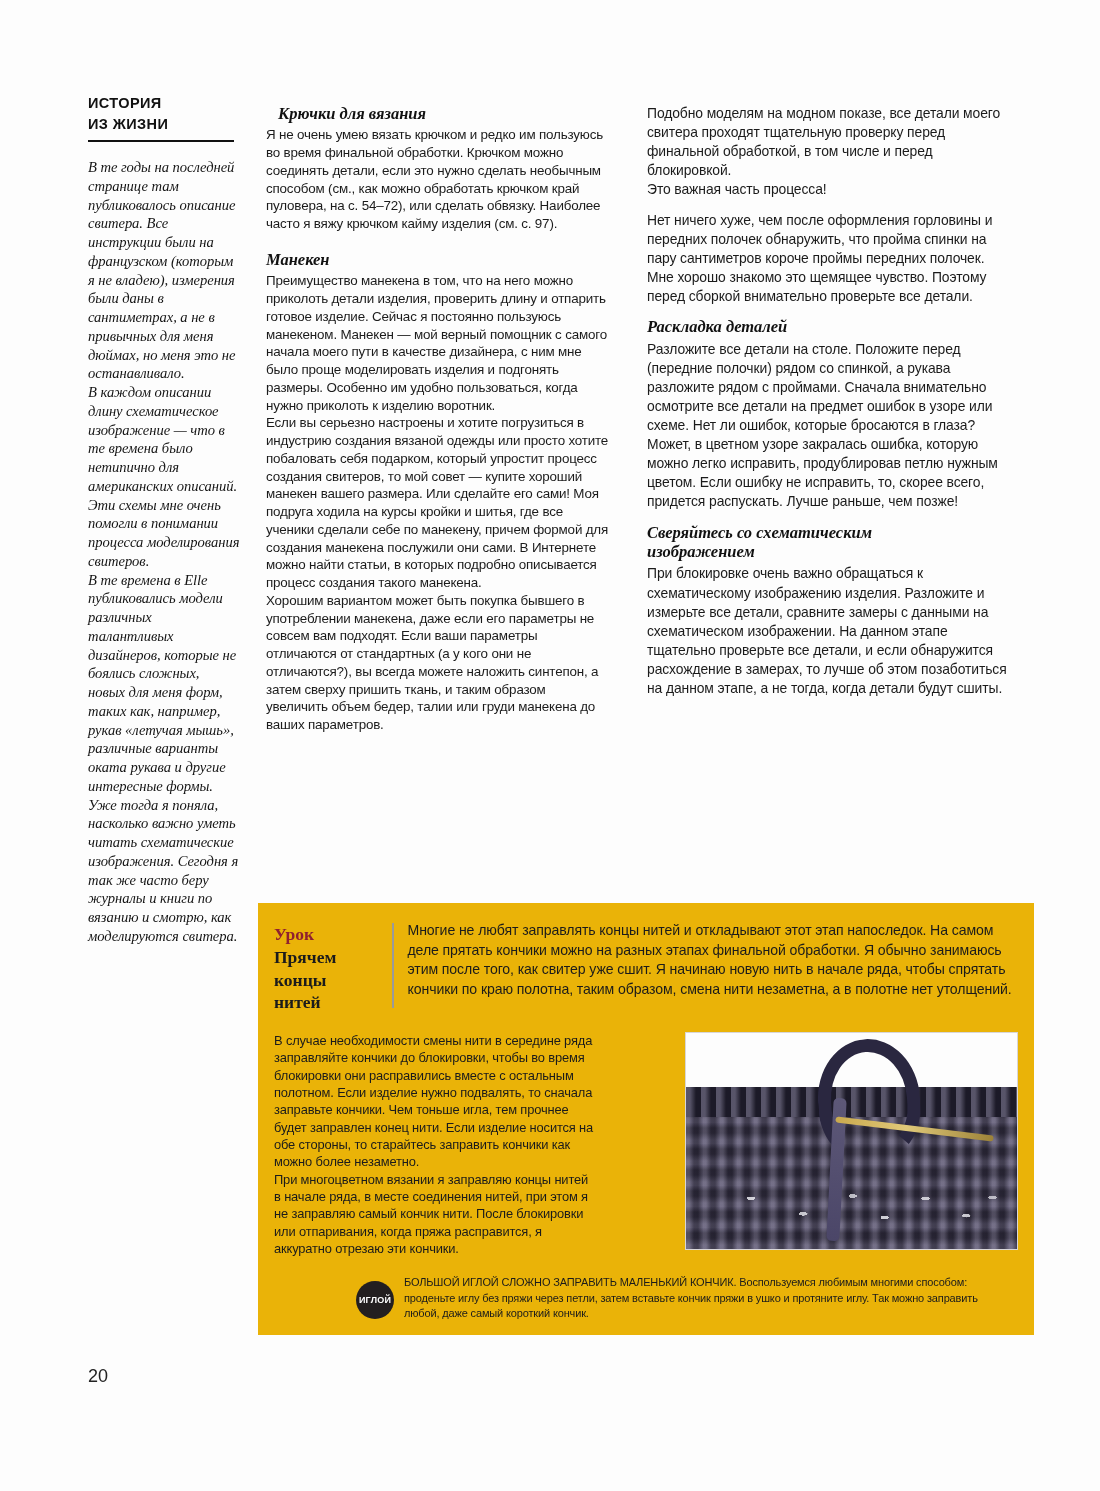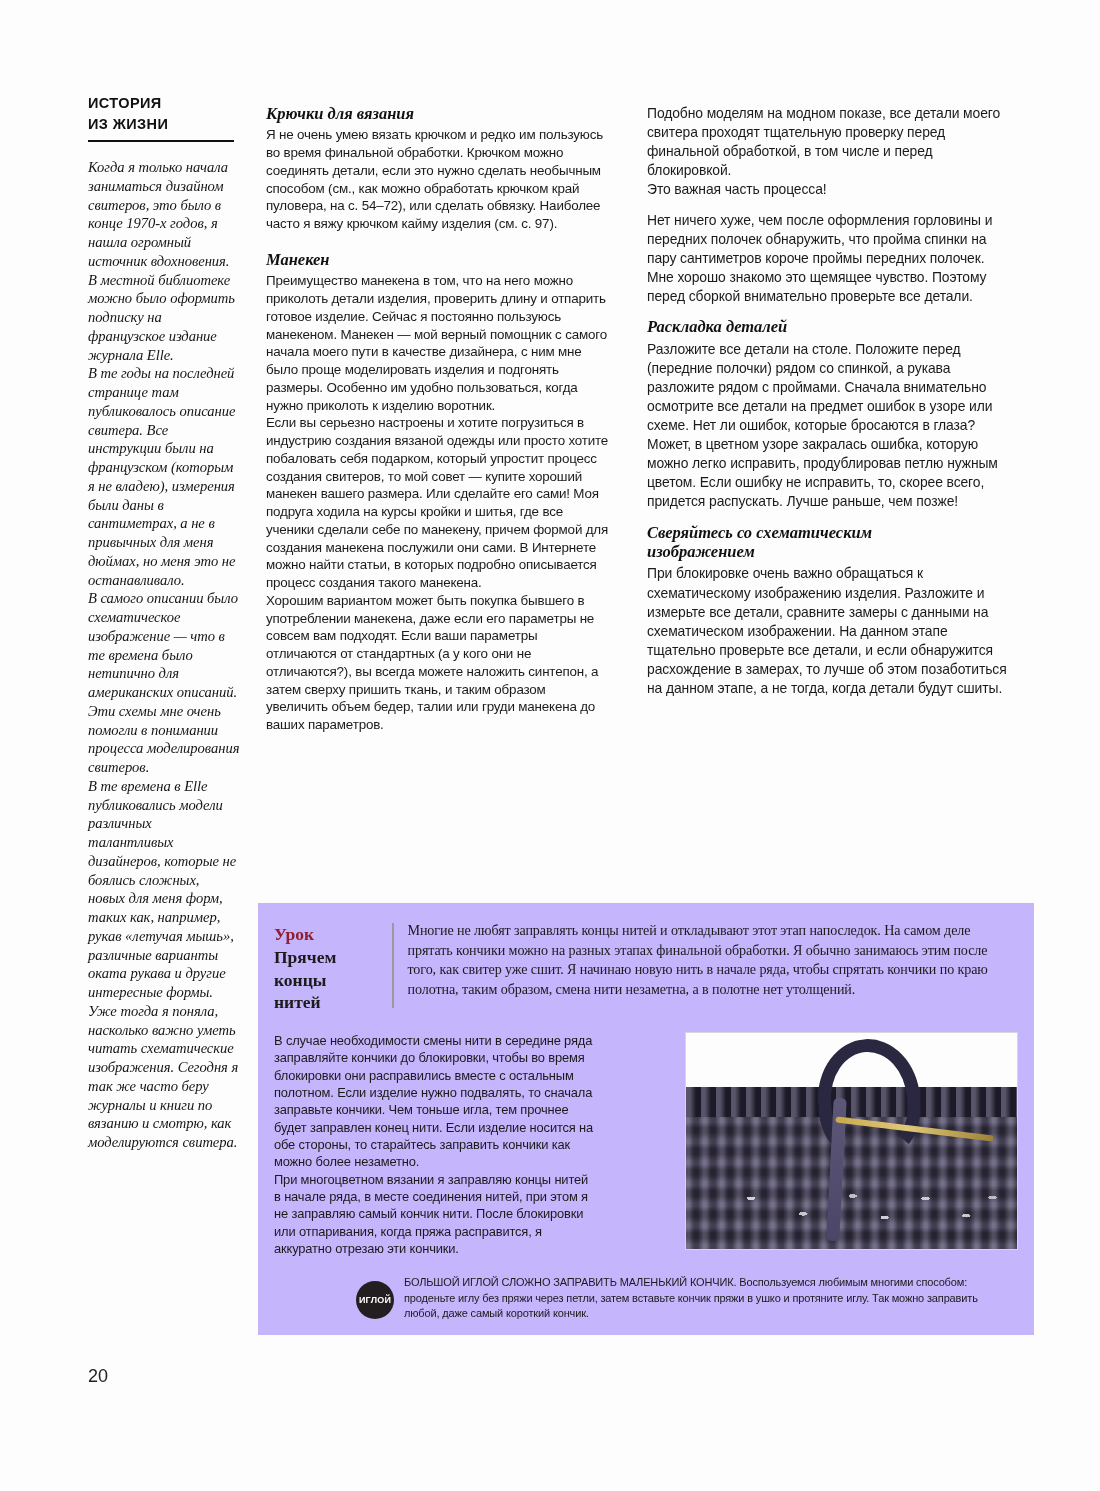--- a/index.html
+++ b/index.html
@@ -81,21 +81,21 @@
   
   .sec-head {
     font-family: "Liberation Serif", serif;
     font-style: italic;
     font-weight: bold;
     font-size: 16.5px;
     line-height: 1.18;
     color: #111;
     margin: 0 0 3px 0;
   }
-  .sec-head.first { margin-top: 0; }
+  .sec-head.first { margin-top: 0; margin-left: 12px; }
   .body-text {
     font-family: "Liberation Sans", sans-serif;
     font-size: 13.4px;
     line-height: 1.325;
     color: #1b1b1b;
     margin: 0;
     letter-spacing: -0.18px;
   }
   .gap-sm { height: 11px; }
   .gap-md { height: 17px; }
@@ -118,21 +118,21 @@
     letter-spacing: -0.1px;
   }
 
   
   .lesson {
     position: absolute;
     left: 258px;
     top: 903px;
     width: 776px;
     height: 432px;
-    background: #c4b5fd;
+    background: #eab308;
   }
   .lesson-top {
     display: flex;
     padding: 18px 16px 0 16px;
   }
   .lesson-label {
     width: 118px;
     flex: 0 0 118px;
     font-family: "Liberation Serif", serif;
     font-weight: bold;
@@ -146,21 +146,21 @@
     display: block;
   }
   .lesson-divider {
     width: 1.5px;
     background: #9a9a9a;
     margin: 2px 14px 6px 0;
     align-self: stretch;
   }
   .lesson-intro {
     flex: 1;
-    font-family: Liberation Serif, serif;
+    font-family: Liberation Sans, sans-serif;
     font-size: 14.1px;
     line-height: 1.395;
     color: #1b1b1b;
     letter-spacing: -0.1px;
   }
 
   .lesson-mid {
     display: flex;
     padding: 18px 16px 0 16px;
   }
@@ -321,23 +321,22 @@
 </head>
 <body>
 
 <div class="page">
 
   <div class="col-left">
     <div class="kicker">ИСТОРИЯ</div>
     <div class="kicker">ИЗ ЖИЗНИ</div>
     <div class="kicker-rule"></div>
     <div class="left-body">
-        <p>Когда я только начала заниматься дизайном свитеров, это было в конце 1970-х годов, я нашла огромный источник вдохновения. В местной библиотеке можно было оформить подписку на французское издание журнала Elle.</p>
         <p>В те годы на последней странице там публиковалось описание свитера. Все инструкции были на французском (которым я не владею), измерения были даны в сантиметрах, а не в привычных для меня дюймах, но меня это не останавливало.</p>
-        <p>В самого описании было схематическое изображение — что в те времена было нетипично для американских описаний. Эти схемы мне очень помогли в понимании процесса моделирования свитеров.</p>
+        <p>В каждом описании длину схематическое изображение — что в те времена было нетипично для американских описаний. Эти схемы мне очень помогли в понимании процесса моделирования свитеров.</p>
         <p>В те времена в Elle публиковались модели различных талантливых дизайнеров, которые не боялись сложных, новых для меня форм, таких как, например, рукав «летучая мышь», различные варианты оката рукава и другие интересные формы. Уже тогда я поняла, насколько важно уметь читать схематические изображения. Сегодня я так же часто беру журналы и книги по вязанию и смотрю, как моделируются свитера.</p>
       </div>
   </div>
 
   <div class="col-mid">
 
     <div class="sec-head first">Крючки для вязания</div>
     <p class="body-text">Я не очень умею вязать крючком и редко им пользуюсь во время финальной обработки. Крючком можно соединять детали, если это нужно сделать необычным способом (см., как можно обработать крючком край пуловера, на с. 54–72), или сделать обвязку. Наиболее часто я вяжу крючком кайму изделия (см. с. 97).</p>
 
     <div class="gap-md"></div>

